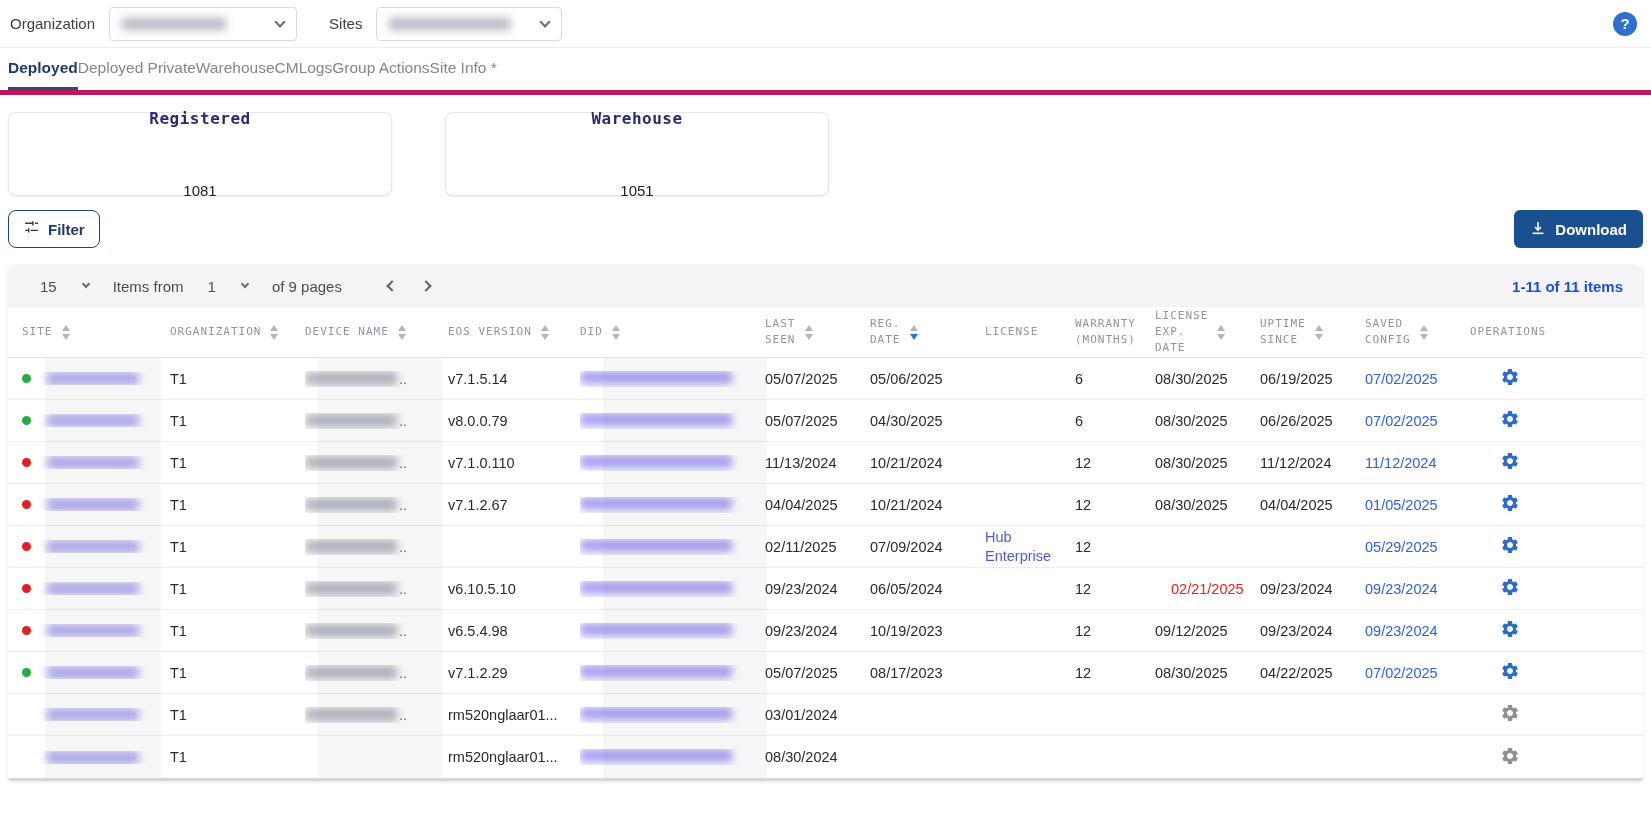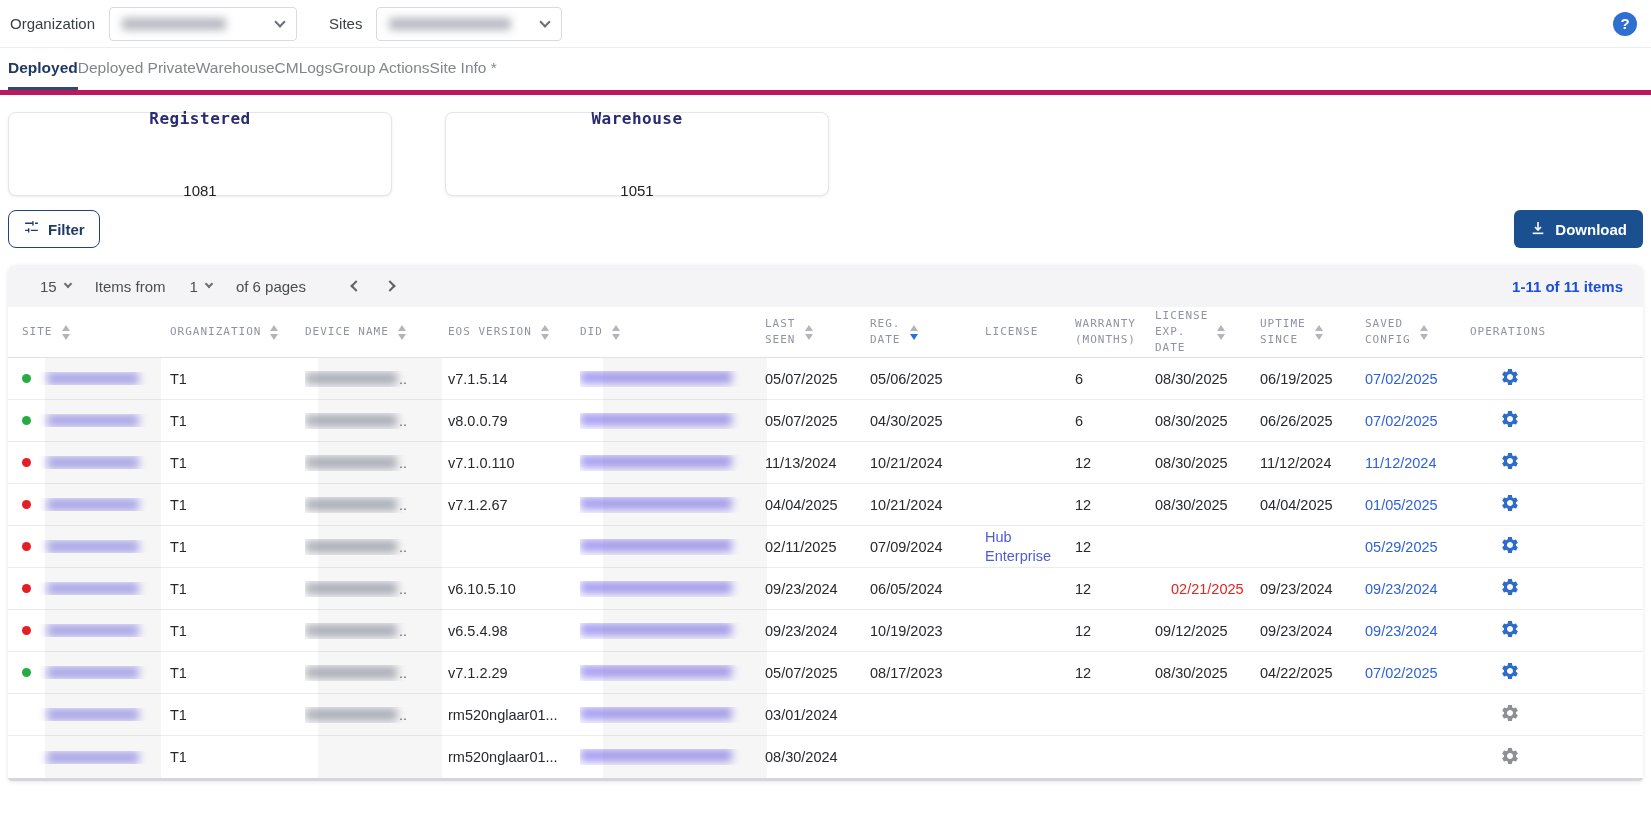--- a/index.html
+++ b/index.html
@@ -52,21 +52,21 @@
   .toolbar-spacer { flex:1; }
   .download-btn { display:flex; align-items:center; gap:9px; background:#1a4f90; color:#fff;
                   border:none; border-radius:6px; height:38px; padding:0 16px; font-size:15px;
                   font-weight:bold; cursor:pointer; font-family:"Liberation Sans", sans-serif; }
 
   
   .table-wrap { margin:17px 8px 0 8px; border-radius:8px 8px 4px 4px;
                 box-shadow:0 1px 4px rgba(0,0,0,0.10); border-bottom:3px solid #d4d6d9; }
   .pagination { height:42px; background:#f4f4f6; border-radius:8px 8px 0 0; display:flex;
                 align-items:center; padding:0 20px 0 32px; font-size:15px; color:#4a4e52; gap:10px; }
-  .pg-select { display:flex; align-items:center; gap:8px; cursor:pointer; }
+  .pg-select { display:flex; align-items:center; gap:26px; cursor:pointer; }
   .pg-label { margin:0 14px; color:#4a4e52; }
   .pg-arrows { display:flex; gap:26px; margin-left:22px; }
   .pg-arrow { cursor:pointer; display:flex; align-items:center; }
   .chev-left  { width:8px; height:8px; border-left:2px solid #5f6368; border-bottom:2px solid #5f6368; transform:rotate(45deg); }
   .chev-right { width:8px; height:8px; border-right:2px solid #5f6368; border-top:2px solid #5f6368; transform:rotate(45deg); }
   .pg-spacer { flex:1; }
   .pg-range { color:#1d4ed8;font-weight:bold; }
 
   .grid-row { display:grid;
     grid-template-columns:148px 135px 143px 132px 185px 105px 115px 90px 80px 105px 105px 105px 1fr;
@@ -181,21 +181,21 @@
   <div class="pagination">
     <div class="pg-select">
       <span>15</span>
       <span class="chev chev-sm"></span>
     </div>
     <span class="pg-label">Items from</span>
     <div class="pg-select">
       <span>1</span>
       <span class="chev chev-sm"></span>
     </div>
-    <span class="pg-label">of 6 pages</span>
+    <span class="pg-label">of 9 pages</span>
     <div class="pg-arrows">
       <span class="pg-arrow">
           <span class="chev-left"></span>
         </span>
       <span class="pg-arrow">
           <span class="chev-right"></span>
         </span>
     </div>
     <div class="pg-spacer"></div>
     <span class="pg-range">1-11 of 11 items</span>

